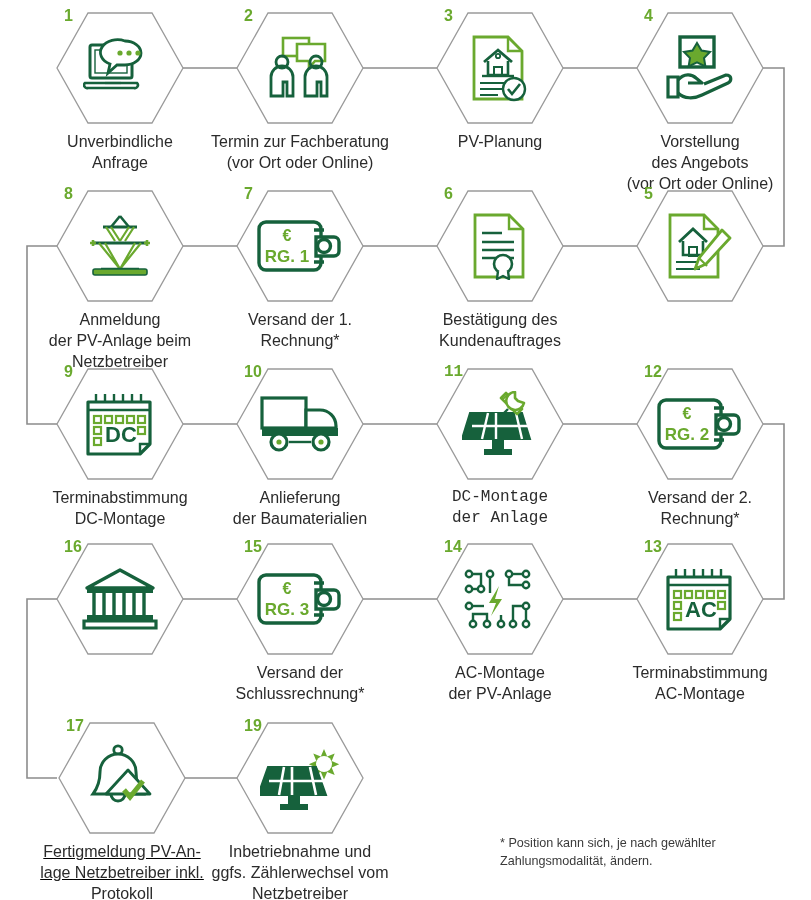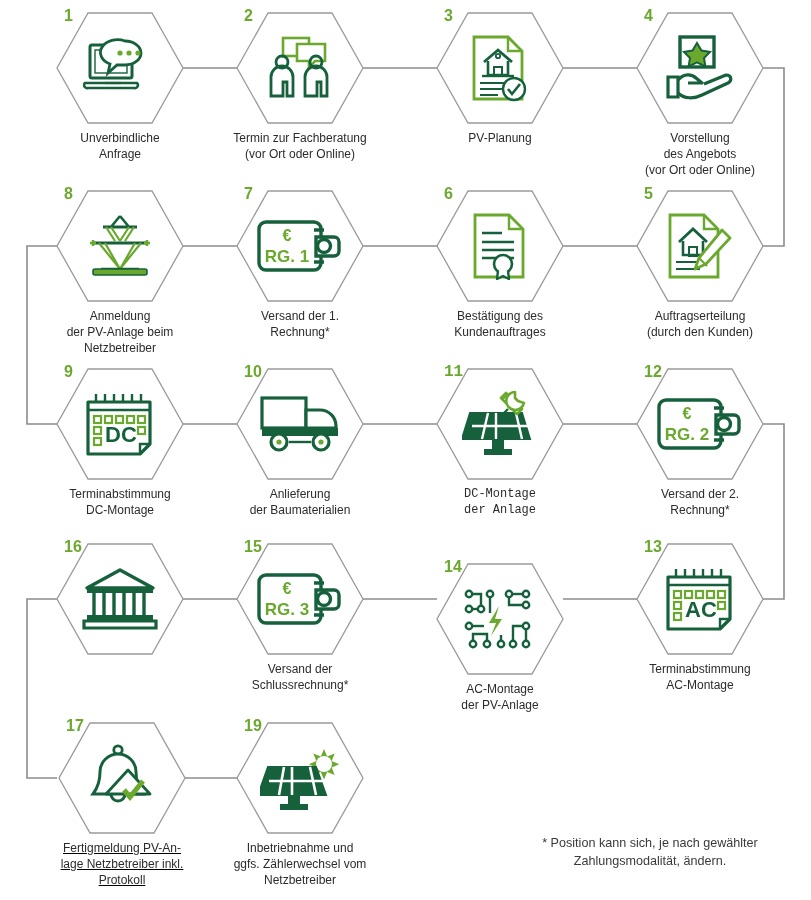--- a/index.html
+++ b/index.html
@@ -10,23 +10,23 @@
   }
   #stage{position:absolute;left:0;top:0;width:811px;height:900px;}
   #links{position:absolute;left:0;top:0;width:811px;height:900px;pointer-events:none;}
   .node{position:absolute;width:180px;}
   .hexwrap{position:relative;width:128px;height:112px;margin:0 auto;}
   .hexsvg{position:absolute;left:0;top:0;}
   .iconbox{position:absolute;left:0;top:0;width:128px;height:112px;
     display:flex;align-items:center;justify-content:center;}
   .num{position:absolute;top:-4px;left:8px;font-size:16px;font-weight:bold;color:#6aa92e;
        letter-spacing:0px;line-height:1;}
-  .label{margin-top:7px;text-align:center;font-size:12px;line-height:1.32;color:#2b2b2b;
+  .label{margin-top:7px;text-align:center;font-size:16px;line-height:1.32;color:#2b2b2b;
          font-weight:500;}
-  .footnote{position:absolute;font-size:12.6px;line-height:1.42;color:#3a3a3a;text-align:center;
+  .footnote{position:absolute;font-size:12.6px;line-height:1.42;color:#3a3a3a;
             width:300px;}
 </style>
 </head>
 <body>
 
 <div id="stage">
 
   <svg id="links" viewBox="0 0 811 900">
     <g fill="none" stroke="#8c8c8c" stroke-width="1.6">
 
@@ -165,24 +165,20 @@
           <path d="M38,3 v14 h14" fill="none" stroke="#6aa92e" stroke-width="2.4"></path>
           <path d="M13,30 l14,-13 14,13" fill="none" stroke="#16613c" stroke-width="2.8"></path>
           <path d="M17,29 v14 h20 v-14" fill="none" stroke="#16613c" stroke-width="2.6"></path>
           <rect x="23" y="35" width="8" height="9" fill="none" stroke="#16613c" stroke-width="2"></rect>
           <path d="M10,50 h28 M10,57 h24" stroke="#16613c" stroke-width="2.2"></path>
           <path d="M56,18 l8,8 -24,26 -11,5 4,-11 z" fill="#ffffff" stroke="#6aa92e" stroke-width="2.8" stroke-linejoin="round"></path>
           <path d="M33,46 l8,8" stroke="#6aa92e" stroke-width="2.2"></path>
         </svg>
       </div>
       <div class="num">5</div>
-    </div>
-    <div class="label">
-      <div>Auftragserteilung</div>
-        <div>(durch den Kunden)</div>
     </div>
   </div>
 
   <div class="node" style="left:410px;top:190px;">
     <div class="hexwrap">
       <svg class="hexsvg" width="128" height="112" viewBox="0 0 128 112">
         <polygon points="32,1 96,1 127,56 96,111 32,111 1,56" fill="#ffffff" stroke="#9a9a9a" stroke-width="1.3"></polygon>
       </svg>
       <div class="iconbox">
         <svg width="58" height="68" viewBox="0 0 58 68">
@@ -375,21 +371,21 @@
         </svg>
       </div>
       <div class="num">13</div>
     </div>
     <div class="label">
       <div>Terminabstimmung</div>
         <div>AC-Montage</div>
     </div>
   </div>
 
-  <div class="node" style="left:410px;top:543px;margin-top:20px;">
+  <div class="node" style="left:410px;top:543px;">
     <div class="hexwrap">
       <svg class="hexsvg" width="128" height="112" viewBox="0 0 128 112">
         <polygon points="32,1 96,1 127,56 96,111 32,111 1,56" fill="#ffffff" stroke="#9a9a9a" stroke-width="1.3"></polygon>
       </svg>
       <div class="iconbox">
         <svg width="74" height="66" viewBox="0 0 74 66">
           <g fill="none" stroke="#16613c" stroke-width="2.4">
             <circle cx="6" cy="8" r="3.2"></circle>
               <path d="M9,8 h9 v12"></path>
               <circle cx="18" cy="23" r="3.2"></circle>

